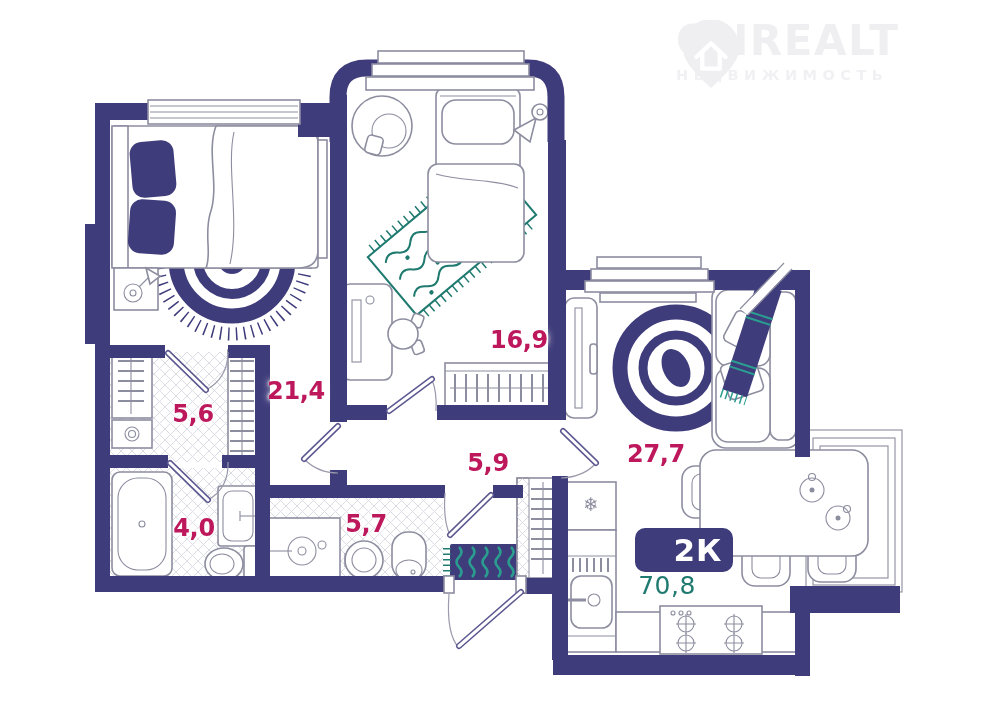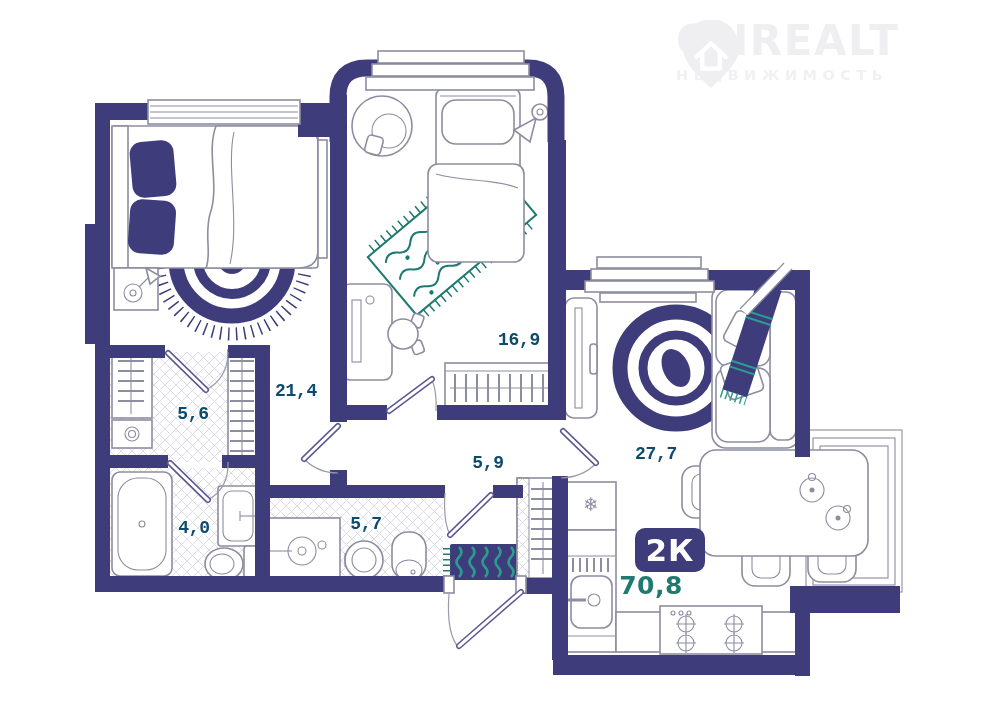--- a/index.html
+++ b/index.html
@@ -1,26 +1,26 @@
 <!DOCTYPE html>
 <html><head>
 <meta charset="utf-8">
 <style>
   html,body{margin:0;padding:0;background:#fff;}
   .stage{position:relative;width:996px;height:710px;background:#fff;overflow:hidden;
          font-family:"DejaVu Sans",sans-serif;}
   .stage svg{position:absolute;left:0;top:0;}
   .room-label{position:absolute;transform:translate(-50%,-50%);font-weight:700;
-    color:#0c4a6e;font-size:18px;letter-spacing:-0.3px;white-space:nowrap;
-    text-shadow:0 0 3px #fff,0 0 5px #fff,0 0 8px #fff;font-family:Liberation Mono, monospace;}
+    color:#be185d;font-size:24px;letter-spacing:-0.3px;white-space:nowrap;
+    text-shadow:0 0 3px #fff,0 0 5px #fff,0 0 8px #fff;}
   .badge{position:absolute;left:635px;top:528px;width:70px;height:44px;background:#3F3C7B;
     border-radius:10px;color:#fff;font-weight:700;font-size:31px;display:flex;
-    align-items:center;justify-content:center;letter-spacing:1px;}
-  .total-area{position:absolute;left:651px;top:585px;transform:translate(-50%,-50%);
-    color:#1F7A70;font-weight:700;font-size:25px;letter-spacing:0.5px;}
+    align-items:center;justify-content:center;letter-spacing:1px;padding-left:28px;}
+  .total-area{position:absolute;left:667px;top:585px;transform:translate(-50%,-50%);
+    color:#1F7A70;font-weight:400;font-size:25px;letter-spacing:0.5px;}
   .fridge-ico{position:absolute;left:591px;top:504px;transform:translate(-50%,-50%);
     font-size:19px;color:#8D8DA0;}
   .watermark{position:absolute;left:676px;top:20px;display:flex;align-items:flex-start;gap:8px;}
   .wm-col{display:flex;flex-direction:column;}
   .wm-name{font-size:42px;font-weight:700;letter-spacing:1.5px;line-height:1;color:#EFEFF2;}
   .wm-tag{font-size:14.5px;font-weight:700;letter-spacing:5.5px;margin-top:5px;color:#F1F1F4;}
   
   .w{fill:#3F3C7B;}
   .f{fill:#fff;stroke:#8D8DA0;stroke-width:1.6;}
   .o1{fill:none;stroke:#8D8DA0;stroke-width:1.1;}

